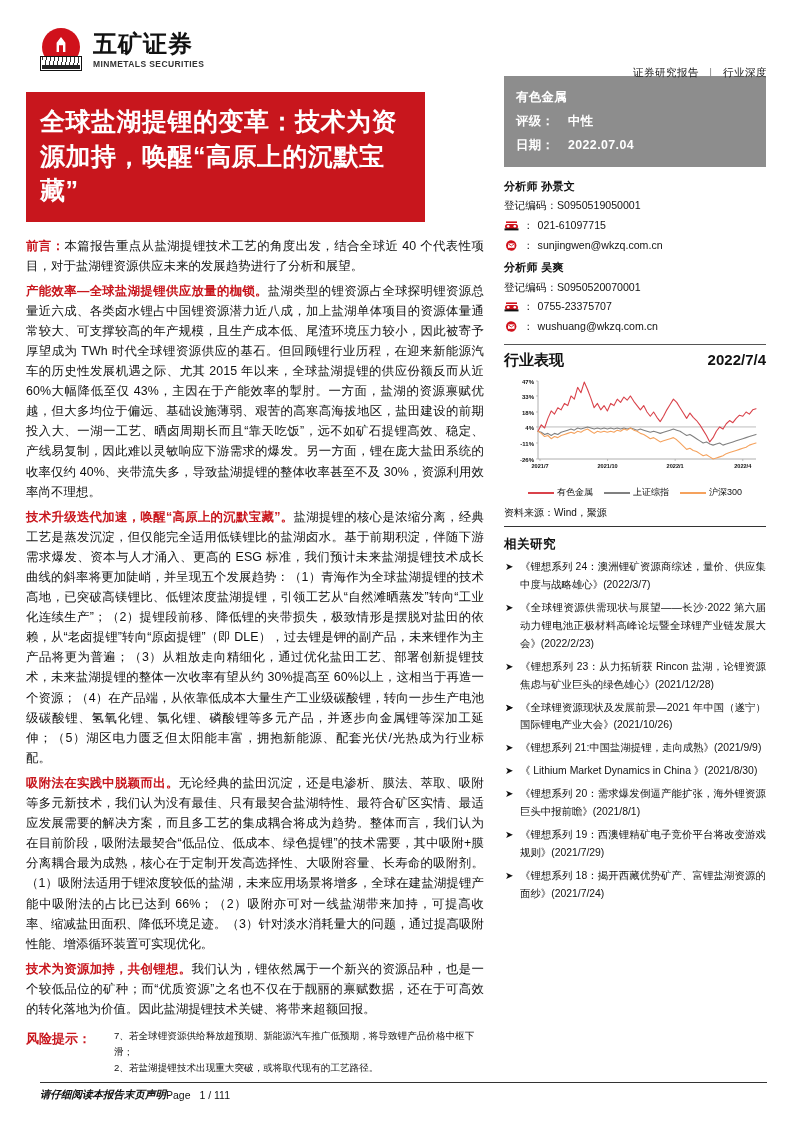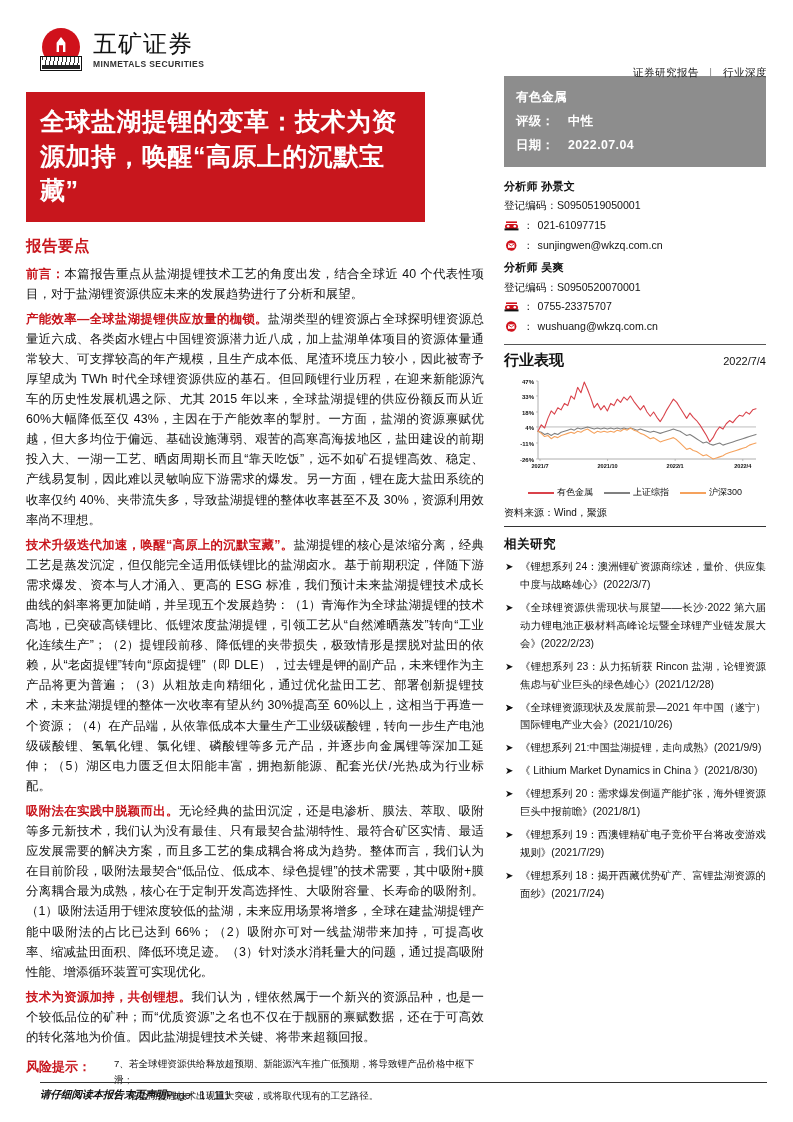--- a/index.html
+++ b/index.html
@@ -75,21 +75,21 @@
   .logo-base::after {
     content: "";
     position: absolute;
     left: 1px; bottom: 1px; right: 1px;
     height: 4px;
     background: #222;
   }
   .brand-names { line-height: 1; }
   .brand-cn {
     font-size: 24px;
-    font-weight: normal;
+    font-weight: bold;
     letter-spacing: 1px;
     color: #111;
   }
   .brand-en {
     font-size: 8.5px;
     font-weight: bold;
     letter-spacing: 0.4px;
     color: #333;
     margin-top: 4px;
   }
@@ -250,22 +250,22 @@
     display: flex;
     justify-content: space-between;
     align-items: baseline;
   }
   .chart-title {
     font-size: 15px;
     font-weight: bold;
     color: #111;
   }
   .chart-date {
-    font-size: 11px;
-    font-weight: normal;
+    font-size: 15px;
+    font-weight: bold;
     color: #111;
   }
   .chart-area {
     margin-top: 3px;
   }
   .legend {
     display: flex;
     justify-content: center;
     gap: 11px;
     margin-top: 1px;
@@ -332,21 +332,20 @@
       <span class="sep">|</span>
       <span>行业深度</span>
     </div>
   </div>
 
   <div class="title-banner">全球盐湖提锂的变革：技术为资源加持，唤醒“高原上的沉默宝藏”</div>
 
   <div class="columns">
 
     <div class="col-main">
-      <h2 class="section-title">报告要点</h2>
 
       <p class="para">
         <span class="lead">前言：</span><span>本篇报告重点从盐湖提锂技术工艺的角度出发，结合全球近 40 个代表性项目，对于盐湖锂资源供应未来的发展趋势进行了分析和展望。</span>
       </p>
 
       <p class="para">
         <span class="lead">产能效率—全球盐湖提锂供应放量的枷锁。</span><span>盐湖类型的锂资源占全球探明锂资源总量近六成、各类卤水锂占中国锂资源潜力近八成，加上盐湖单体项目的资源体量通常较大、可支撑较高的年产规模，且生产成本低、尾渣环境压力较小，因此被寄予厚望成为 TWh 时代全球锂资源供应的基石。但回顾锂行业历程，在迎来新能源汽车的历史性发展机遇之际、尤其 2015 年以来，全球盐湖提锂的供应份额反而从近 60%大幅降低至仅 43%，主因在于产能效率的掣肘。一方面，盐湖的资源禀赋优越，但大多均位于偏远、基础设施薄弱、艰苦的高寒高海拔地区，盐田建设的前期投入大、一湖一工艺、晒卤周期长而且“靠天吃饭”，远不如矿石提锂高效、稳定、产线易复制，因此难以灵敏响应下游需求的爆发。另一方面，锂在庞大盐田系统的收率仅约 40%、夹带流失多，导致盐湖提锂的整体收率甚至不及 30%，资源利用效率尚不理想。</span>
       </p>
 
       <p class="para">

